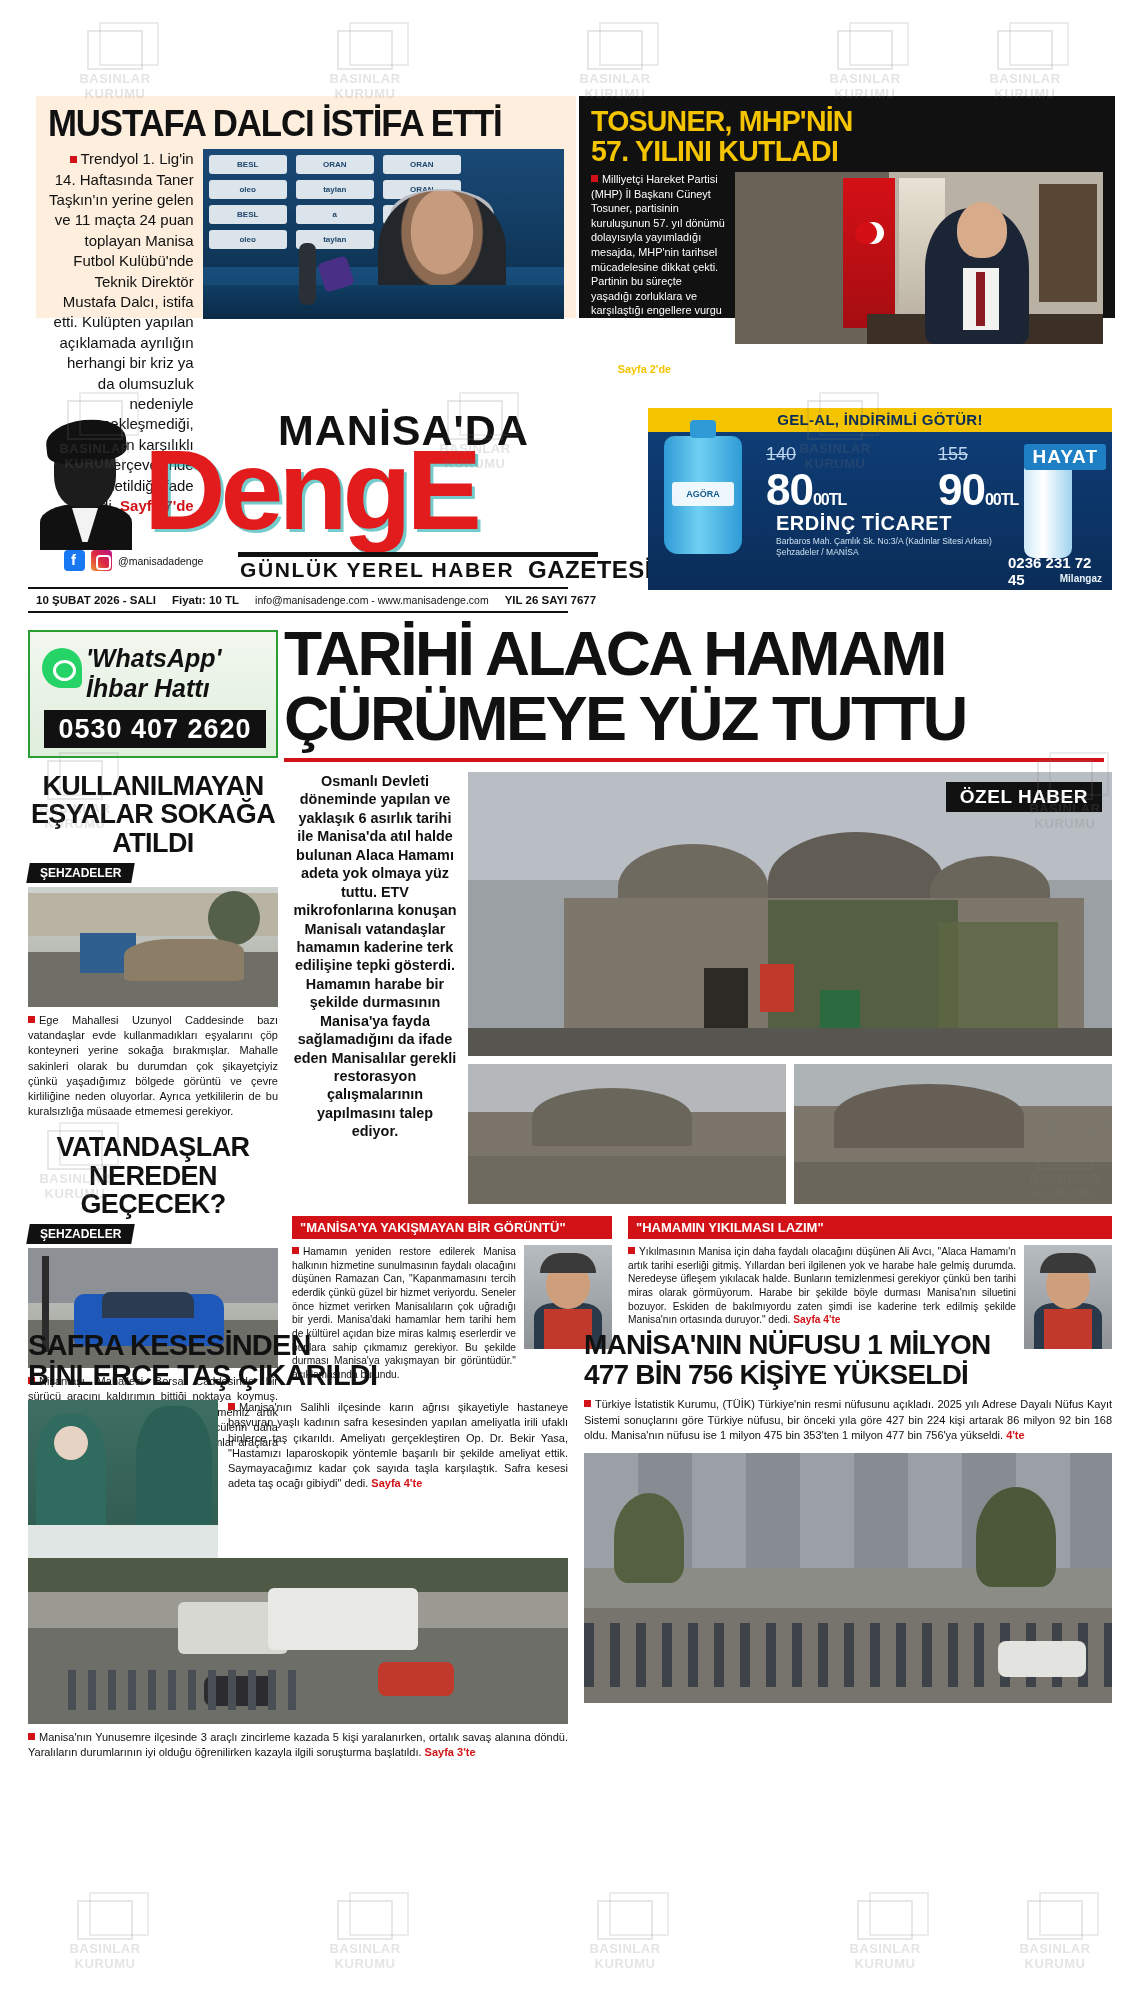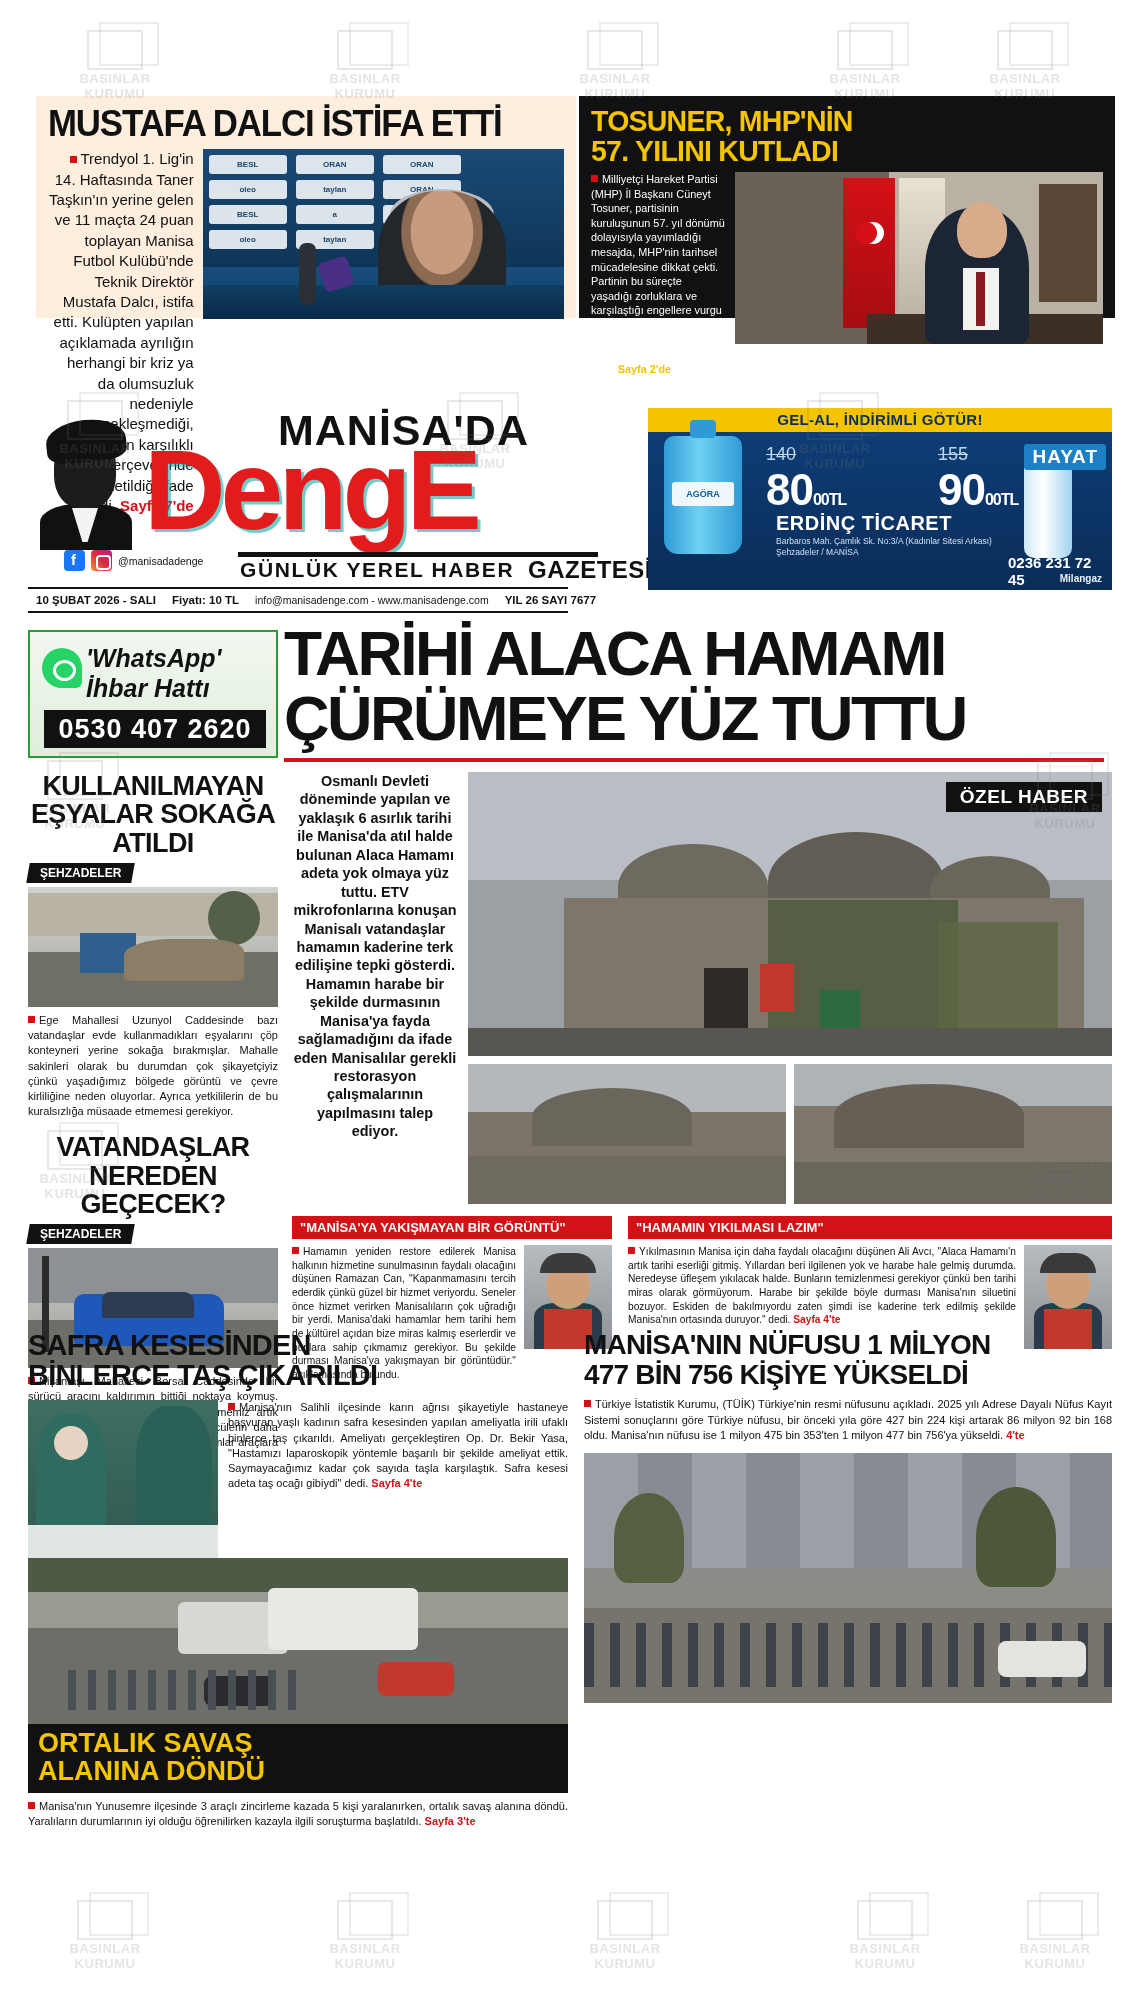--- a/index.html
+++ b/index.html
@@ -560,24 +560,20 @@
   <div class="bl2">
     <div class="bl2-img crash">
       <div class="rd"></div>
         <div class="trees"></div>
         <div class="bus2"></div>
         <div class="bus"></div>
         <div class="car1"></div>
         <div class="car2"></div>
         <div class="ppl"></div>
     </div>
-    <div class="ow-title">
-      <div>ORTALIK SAVAŞ</div>
-      <div>ALANINA DÖNDÜ</div>
-    </div>
     <div class="ow-txt">
       <span class="sq"></span><span>Manisa'nın Yunusemre ilçesinde 3 araçlı zincirleme kazada 5 kişi yaralanırken, ortalık savaş alanına döndü. Yaralıların durumlarının iyi olduğu öğrenilirken kazayla ilgili soruşturma başlatıldı.</span>
       <span class="ref">Sayfa 3'te</span>
     </div>
   </div>
 
   <div class="br">
     <div class="br-h">MANİSA'NIN NÜFUSU 1 MİLYON</div>
     <div class="br-h">477 BİN 756 KİŞİYE YÜKSELDİ</div>
     <div class="br-txt">

